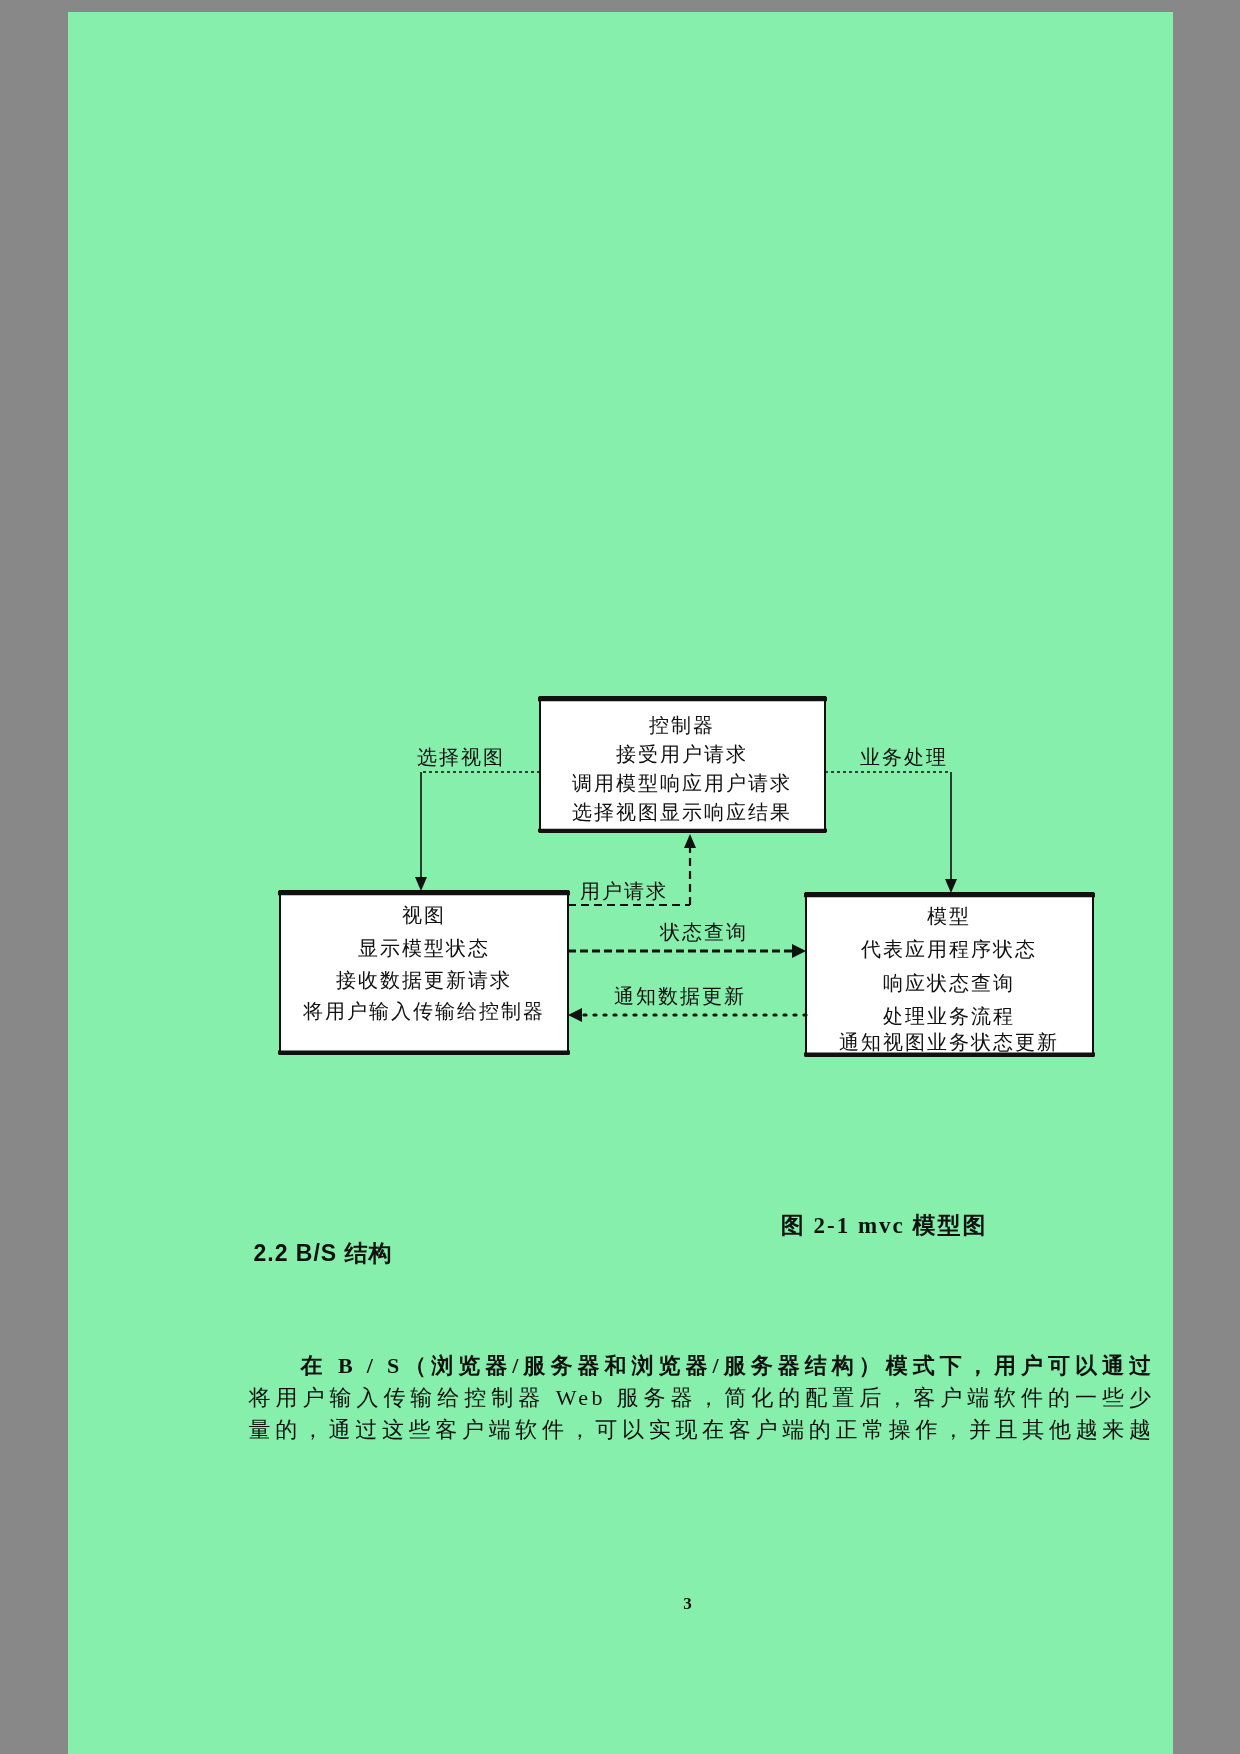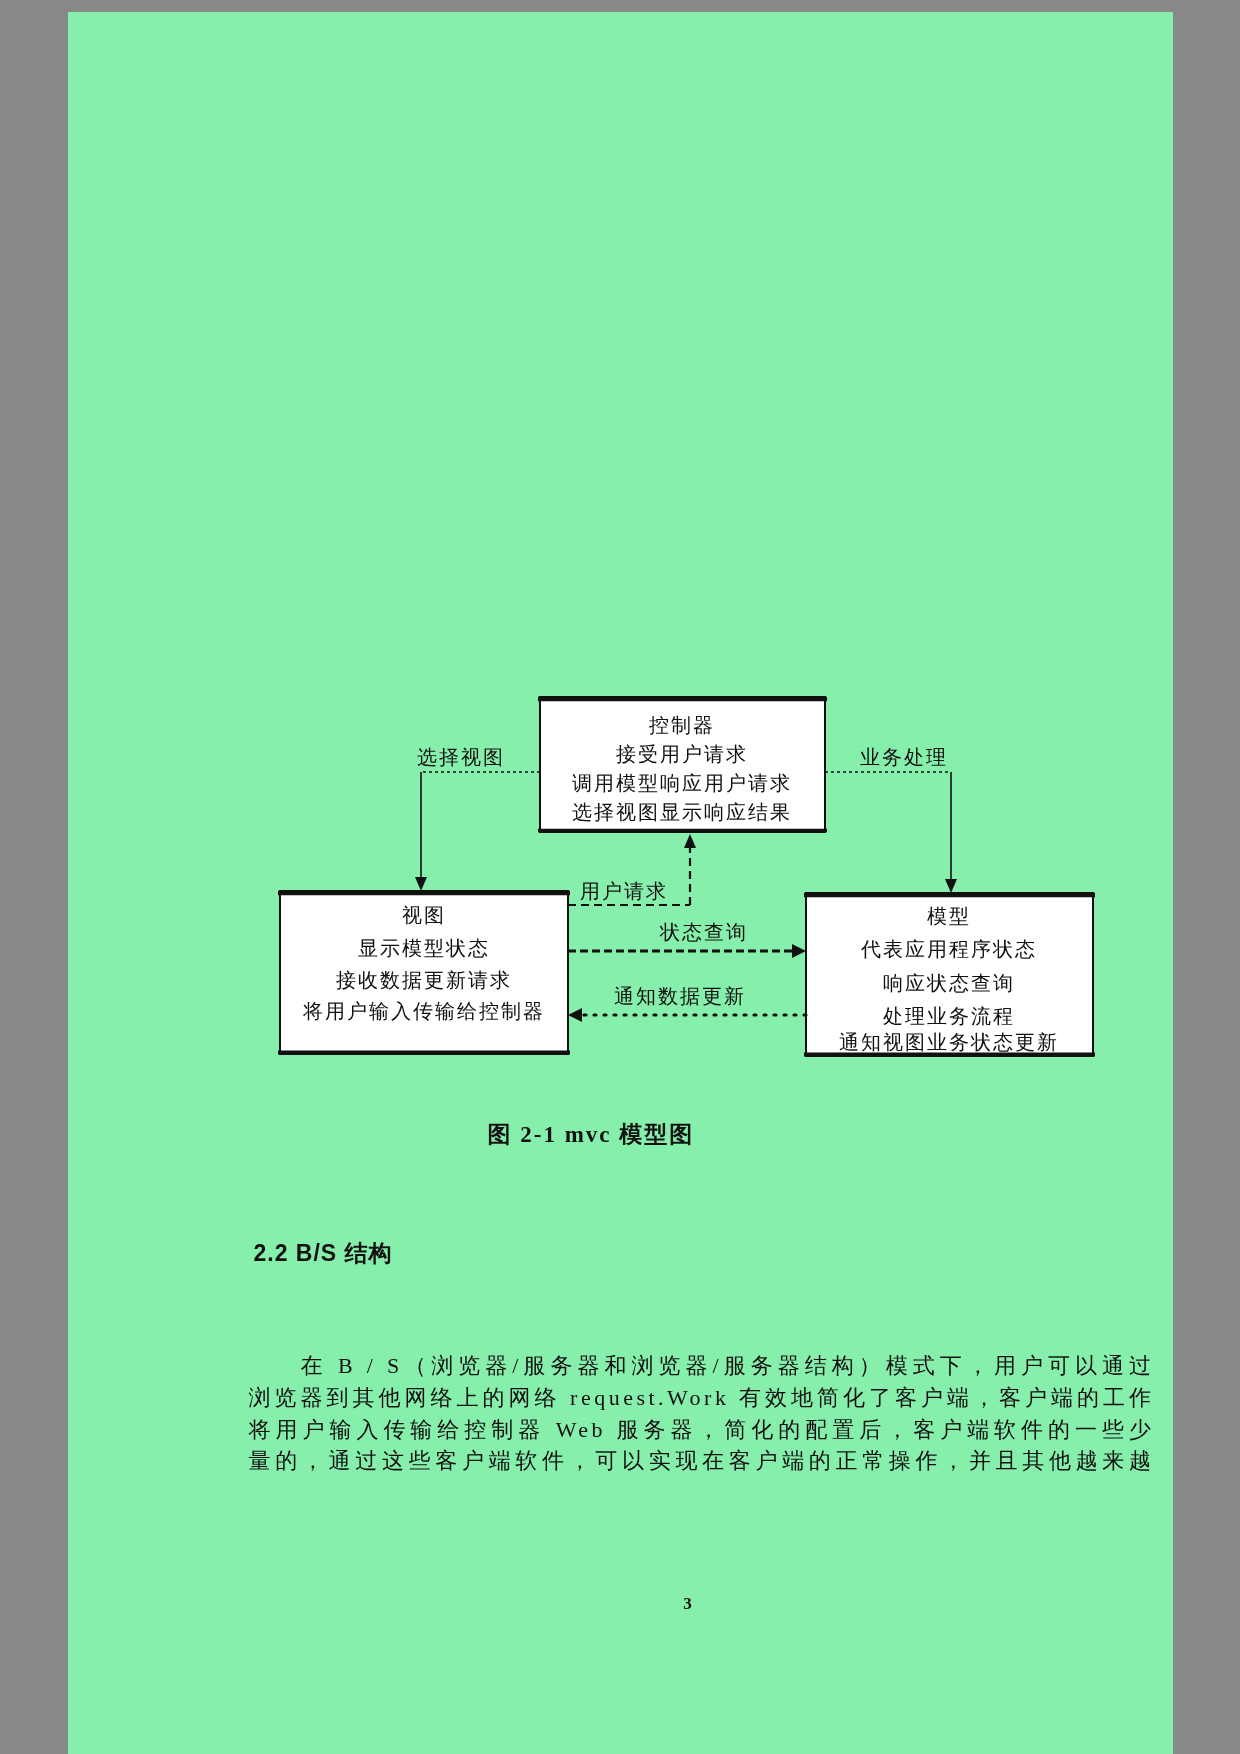--- a/index.html
+++ b/index.html
@@ -13,22 +13,22 @@
     overflow:hidden;
   }
   svg text{
     font-family:"Liberation Serif","DejaVu Serif",serif;
     font-size:20px;
     letter-spacing:2px;
     fill:#111;
   }
   svg text.edge-label{font-size:20px;}
   .figure-caption{
-    position:absolute;left:420px;top:1107px;width:500px;
-    text-align:left;
+    position:absolute;left:420px;top:1198px;width:500px;
+    text-align:right;
     font-size:23px;font-weight:bold;
     letter-spacing:2px;
     white-space:nowrap;
   }
   .section-heading{
     position:absolute;left:186px;top:1226px;
     font-family:"Liberation Sans","DejaVu Sans",sans-serif;
     font-weight:900;
     font-size:23px;
     letter-spacing:1px;
@@ -38,21 +38,21 @@
     position:absolute;left:181px;top:1338px;width:906px;
     font-size:22px;
     line-height:31.8px;
     letter-spacing:3.5px;
   }
   .para-line{
     text-align:justify;
     text-align-last:justify;
     -moz-text-align-last:justify;
   }
-  .para-line:first-child{text-indent:52px;}
+  .para-line:first-child{text-indent:52px;font-weight:bold;}
   .page-number{
     position:absolute;left:0;top:1582px;width:1240px;
     text-align:center;
     font-size:17px;font-weight:bold;
   }
 </style>
 </head>
 <body>
 
 <div class="page">
@@ -123,20 +123,19 @@
       <text class="edge-label" x="612" y="991" text-anchor="middle">通知数据更新</text>
     </g>
   </svg>
 
   <div class="figure-caption">图 2-1 mvc 模型图</div>
 
   <div class="section-heading">2.2 B/S 结构</div>
 
   <div class="body-paragraph">
       <div class="para-line">在 B / S（浏览器/服务器和浏览器/服务器结构）模式下，用户可以通过</div>
-      <div class="para-line">浏览器到其他网络上的网络 request.Work 有效地简化了客户端，客户端的工作</div>
       <div class="para-line">将用户输入传输给控制器 Web 服务器，简化的配置后，客户端软件的一些少</div>
       <div class="para-line">量的，通过这些客户端软件，可以实现在客户端的正常操作，并且其他越来越</div>
     </div>
 
   <div class="page-number">3</div>
 
 </div>
 
 </body></html>

